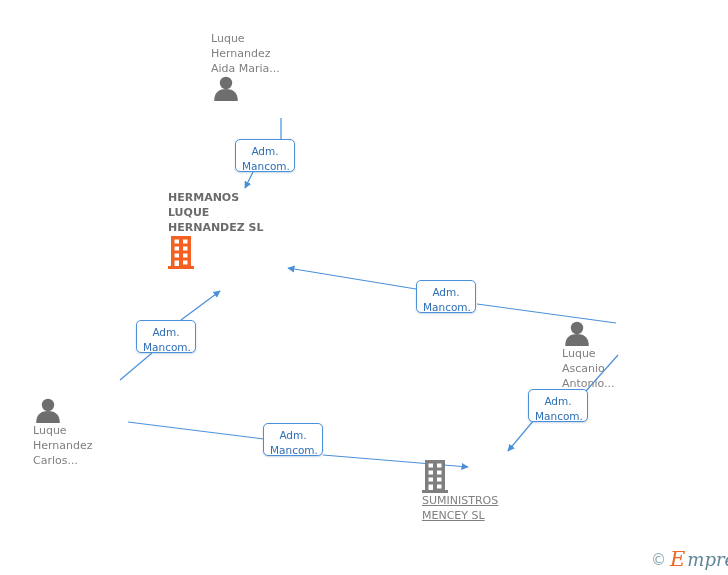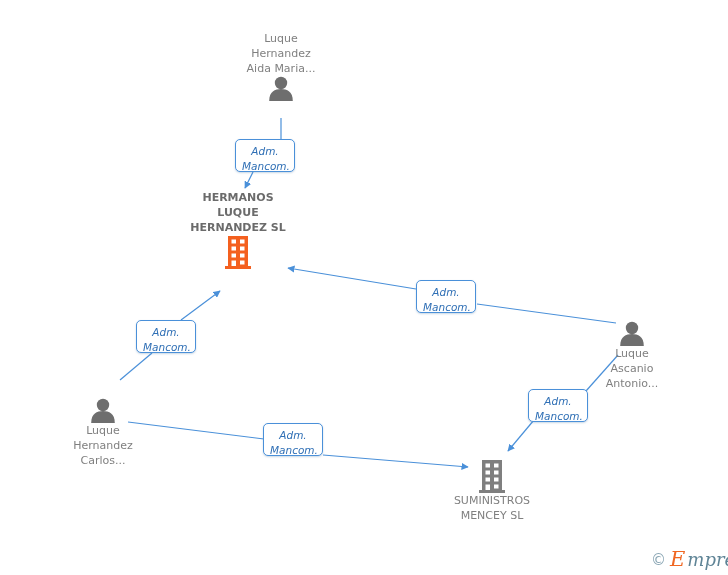--- a/index.html
+++ b/index.html
@@ -19,57 +19,57 @@
   }
   #edges {
     position: absolute;
     left: 0;
     top: 0;
     width: 728px;
     height: 575px;
   }
   .node {
     position: absolute;
-    text-align: center;
+    text-align: left;
   }
   .node-label {
     font-size: 11px;
     line-height: 15px;
     color: #808080;
     white-space: pre-line;
     letter-spacing: 0px;
   }
   .node-label.company-main {
     color: #6b6b6b;
     font-weight: bold;
     font-size: 11px;
     line-height: 15px;
   }
   .node-label.company {
     color: #808080;
     font-weight: normal;
+    text-decoration: underline;
   }
   .icon-wrap {
     display: block;
     line-height: 0;
   }
   .rel-box {
     position: absolute;
     background: #ffffff;
     border: 1px solid #4a90d9;
     border-radius: 5px;
     box-shadow: 0 1px 2px rgba(100,140,180,0.35);
     color: #2f6fb5;
     font-size: 10.5px;
     line-height: 15px;
     text-align: center;
     padding: 4px 6px 5px 6px;
     white-space: pre-line;
     box-sizing: border-box;
-    font-style: italic;
   }
   .watermark {
     position: absolute;
     display: flex;
     align-items: center;
     gap: 4px;
     font-size: 17px;
   }
   .wm-c {
     color: #8aa6b4;

